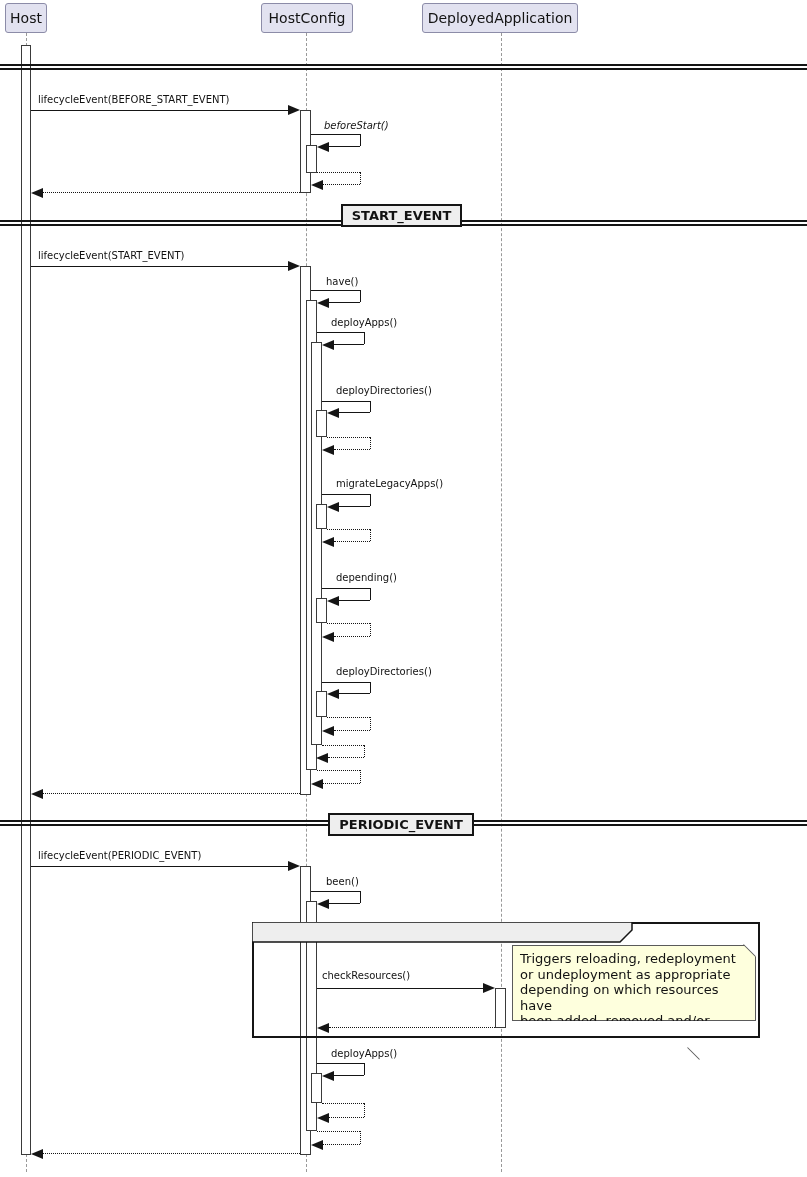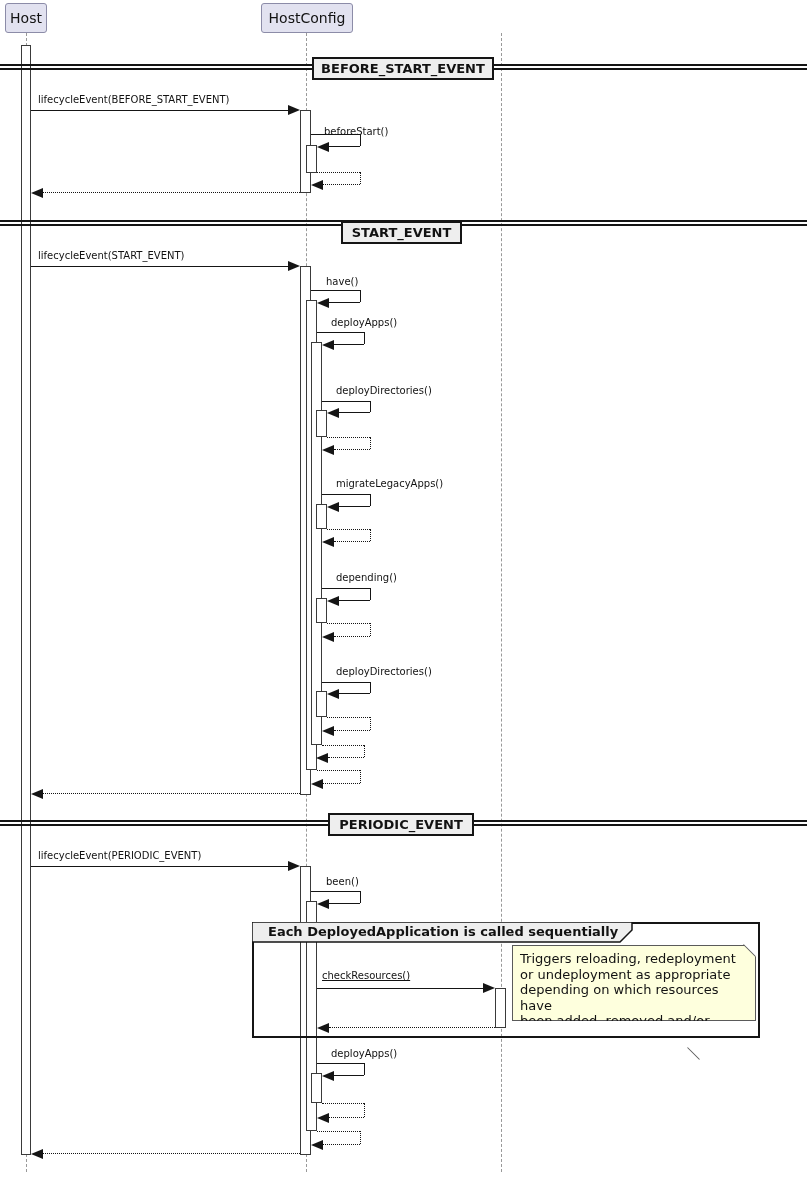--- a/index.html
+++ b/index.html
@@ -70,38 +70,38 @@
   <div class="bar" style="left:316px;top:598px;height:25px;"></div>
   <div class="bar" style="left:316px;top:691px;height:26px;"></div>
 
   <div class="bar" style="left:300px;top:866px;height:289px;"></div>
   <div class="bar" style="left:306px;top:901px;height:230px;"></div>
   <div class="bar" style="left:311px;top:1073px;height:30px;"></div>
   <div class="bar" style="left:495px;top:988px;height:40px;"></div>
 
   <div class="divline" style="top:64px;"></div>
   <div class="divline" style="top:68px;"></div>
-  <div class="divbox" style="left:312px;top:57px;width:182px;"><span>BEFORE_START_EVENT</span></div>
 
   <div class="divline" style="top:220px;"></div>
   <div class="divline" style="top:224px;"></div>
-  <div class="divbox" style="left:341px;top:221px;width:121px;"><span>START_EVENT</span></div>
+  <div class="divbox" style="left:341px;top:204px;width:121px;"><span>START_EVENT</span></div>
 
   <div class="divline" style="top:820px;"></div>
   <div class="divline" style="top:824px;"></div>
   <div class="divbox" style="left:328px;top:813px;width:146px;"><span>PERIODIC_EVENT</span></div>
 
   <div class="pbox" style="left:5px;top:3px;width:42px;"><span>Host</span></div>
   <div class="pbox" style="left:261px;top:3px;width:92px;"><span>HostConfig</span></div>
+  <div class="pbox" style="left:422px;top:3px;width:156px;"><span>DeployedApplication</span></div>
 
   <div class="mlabel" style="left:38px;top:92px;">lifecycleEvent(BEFORE_START_EVENT)</div>
   <div class="hl" style="left:31px;top:110px;width:258px;"></div>
   <div class="tri-r" style="left:288px;top:105px;"></div>
 
-  <div class="mlabel" style="left:324px;top:124px;">beforeStart()</div>
+  <div class="mlabel" style="left:324px;top:118px;font-style:italic;">beforeStart()</div>
   <div class="hl" style="left:311px;top:134px;width:49px;"></div>
   <div class="vl" style="left:360px;top:134px;height:12px;"></div>
   <div class="hl" style="left:329px;top:146px;width:31px;"></div>
   <div class="tri-l" style="left:317px;top:142px;"></div>
 
   <div class="dhl" style="left:317px;top:172px;width:43px;"></div>
   <div class="dvl" style="left:360px;top:172px;height:12px;"></div>
   <div class="dhl" style="left:323px;top:184px;width:37px;"></div>
   <div class="tri-l" style="left:311px;top:180px;"></div>
 
@@ -184,23 +184,22 @@
   <div class="mlabel" style="left:326px;top:874px;">been()</div>
   <div class="hl" style="left:311px;top:891px;width:49px;"></div>
   <div class="vl" style="left:360px;top:891px;height:12px;"></div>
   <div class="hl" style="left:329px;top:903px;width:31px;"></div>
   <div class="tri-l" style="left:317px;top:899px;"></div>
 
   <div class="groupbox" style="left:252px;top:922px;width:508px;height:116px;"></div>
   <svg class="abs" style="left:252px;top:922px;" width="381" height="21">
     <polygon points="0,0 380,0 380,8 368,20 0,20" fill="#EEEEEE" stroke="#151515" stroke-width="1.5"></polygon>
   </svg>
-  <div class="grouplabel" style="left:268px;top:924px;">Each DeployedApplication is called sequentially</div>
-
-  <div class="mlabel" style="left:322px;top:968px;text-decoration:underline;">checkResources()</div>
+
+  <div class="mlabel" style="left:322px;top:968px;">checkResources()</div>
   <div class="hl" style="left:317px;top:988px;width:167px;"></div>
   <div class="tri-r" style="left:483px;top:983px;"></div>
   <div class="dhl" style="left:329px;top:1027px;width:166px;"></div>
   <div class="tri-l" style="left:317px;top:1023px;"></div>
 
   <div class="note" style="left:512px;top:945px;width:244px;height:76px;">Triggers reloading, redeployment
 or undeployment as appropriate
 depending on which resources have
 been added, removed and/or changed.</div>
   <div class="notefold" style="left:741px;top:950px;"></div>

